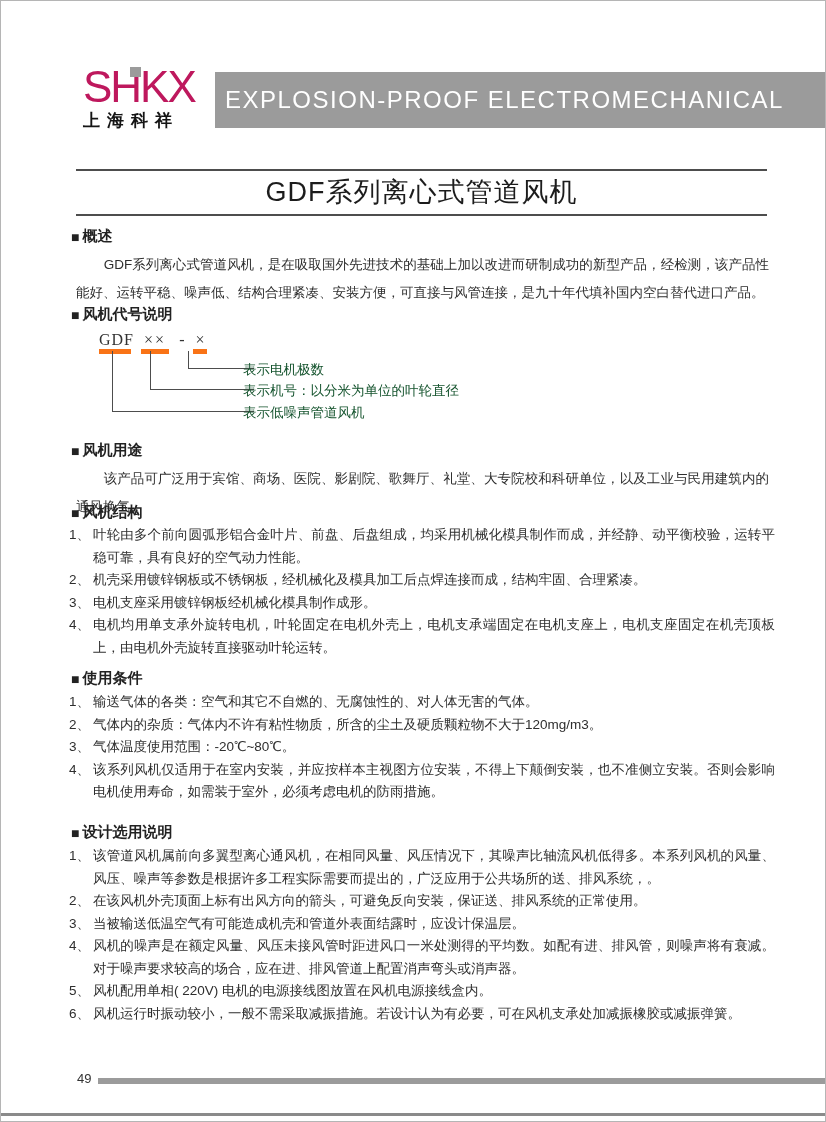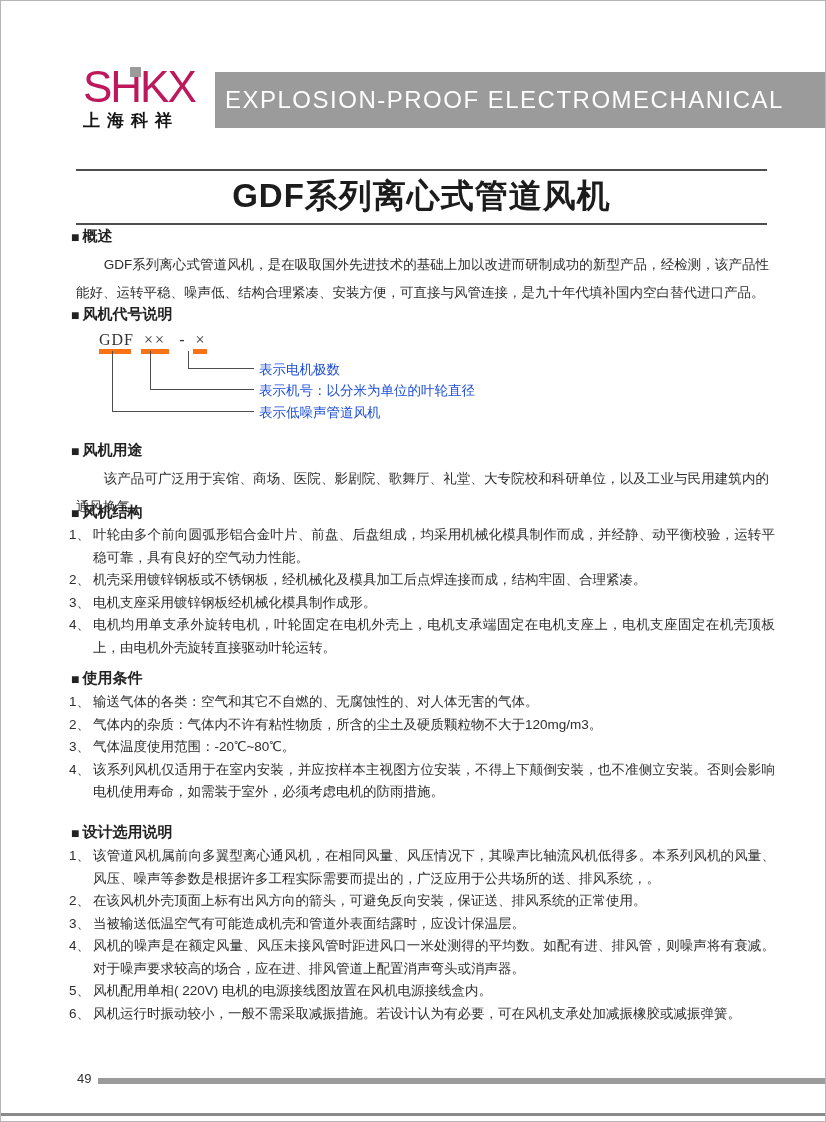--- a/index.html
+++ b/index.html
@@ -18,21 +18,21 @@
              margin-top:2px; white-space:nowrap; }
 
   
   .banner { position:absolute; left:214px; right:0; top:71px; height:56px;
             background:#9b9b9b; display:flex; align-items:center; padding-left:10px; }
   .banner span { color:#ffffff; font-size:24px; letter-spacing:1.5px; }
 
   
   .titleblock { position:absolute; left:75px; right:58px; top:168px; }
   .rule { height:2px; background:#4d4d4d; }
-  .title { text-align:center; font-size:33px; font-weight:bold; color:#1c1c1c;
+  .title { text-align:center; font-size:27px; font-weight:normal; color:#1c1c1c;
            padding:3px 0 4px 0; letter-spacing:1px; }
 
   
   .h { position:absolute; left:70px; font-size:15px; font-weight:bold; color:#222222;
        display:flex; align-items:center; gap:3px; white-space:nowrap; }
   .sq { font-size:14px; line-height:1; }
 
   
   .para { position:absolute; left:75px; right:56px; font-size:13.5px; line-height:28px;
           text-indent:2.05em; text-align:justify; color:#2e2e2e; }
@@ -48,21 +48,21 @@
   .codeline { position:absolute; top:0; left:0; font-family:"Liberation Serif", serif;
               font-size:16px; color:#333333; }
   .codeline span { display:inline-block; text-align:center; }
   .u { border-bottom:5px solid #f97316; }
   .cp-prefix { width:32px; letter-spacing:1px; }
   .cp-size   { width:28px; margin-left:6px; letter-spacing:2px; }
   .cp-dash   { width:14px; margin-left:2px; }
   .cp-poles  { width:14px; }
   .vl { position:absolute; width:1px; background:#4d4d4d; }
   .hl { position:absolute; height:1px; background:#4d4d4d; }
-  .dlabel { position:absolute; left:160px; font-size:13.5px; white-space:nowrap; color:#1d4ed8; }
+  .dlabel { position:absolute; left:144px; font-size:13.5px; white-space:nowrap; color:#14532d; }
 
   
   .pagenum { position:absolute; left:76px; top:1070px; font-size:13px; color:#333333; }
   .footbar { position:absolute; left:97px; right:0; top:1077px; height:6px; background:#9b9b9b; }
   .bottomline { position:absolute; left:0; right:0; top:1112px; height:3px; background:#8a8a8a; }
 </style>
 </head>
 <body>
 
 <div class="page">

